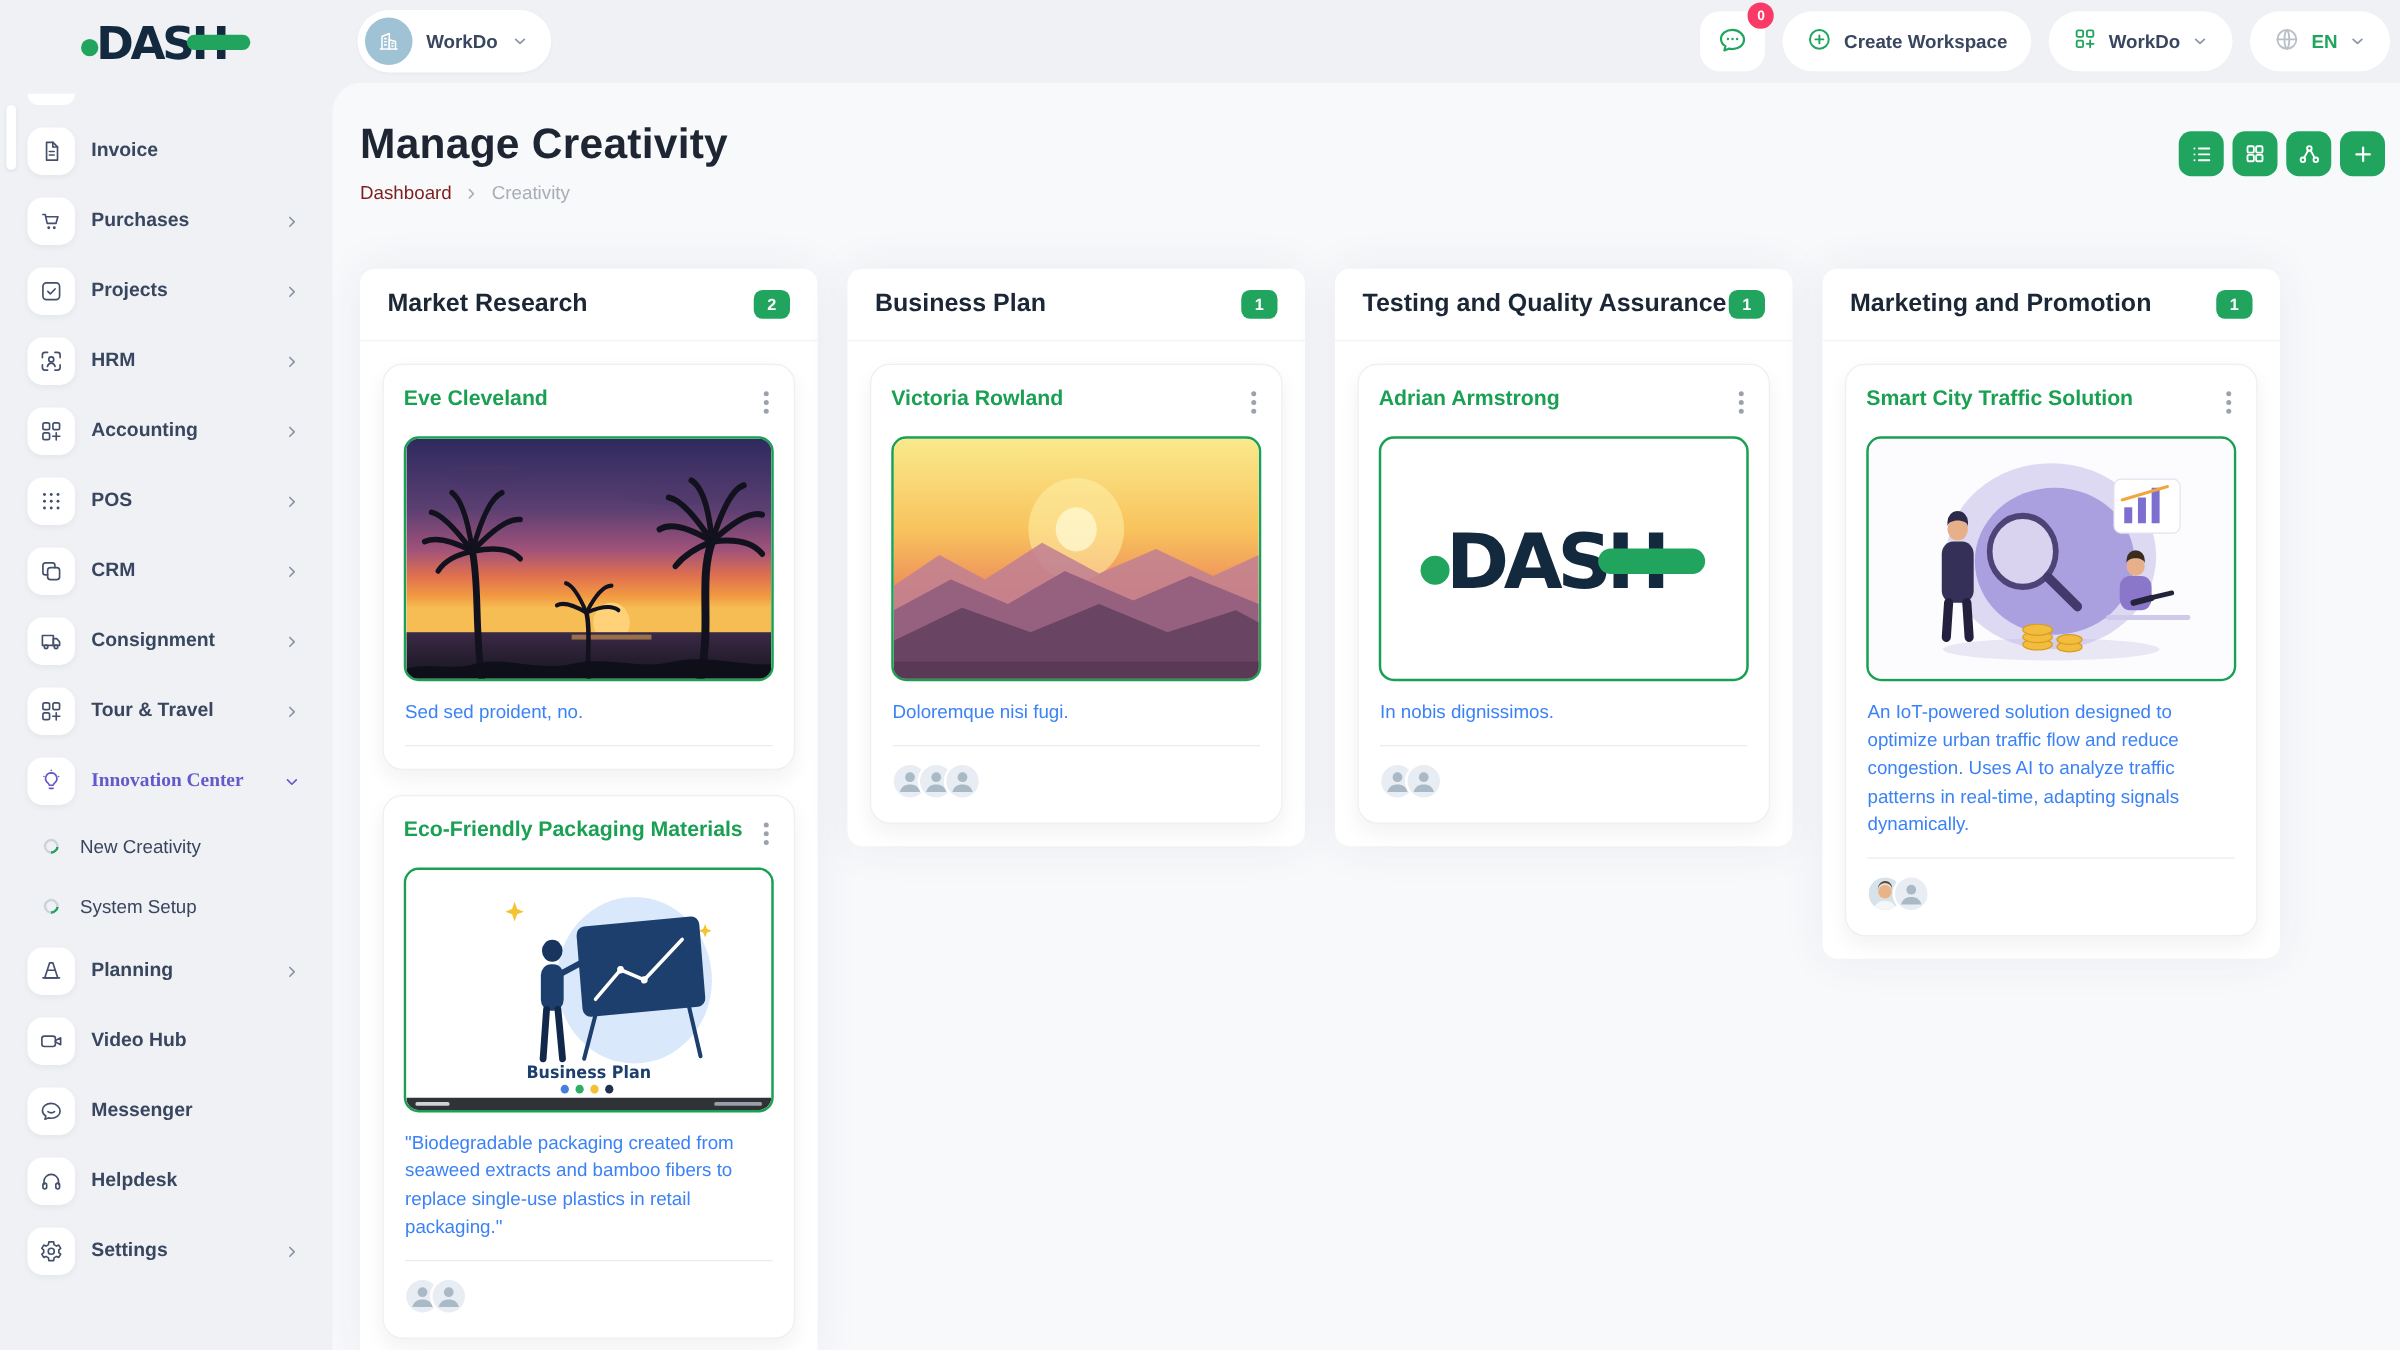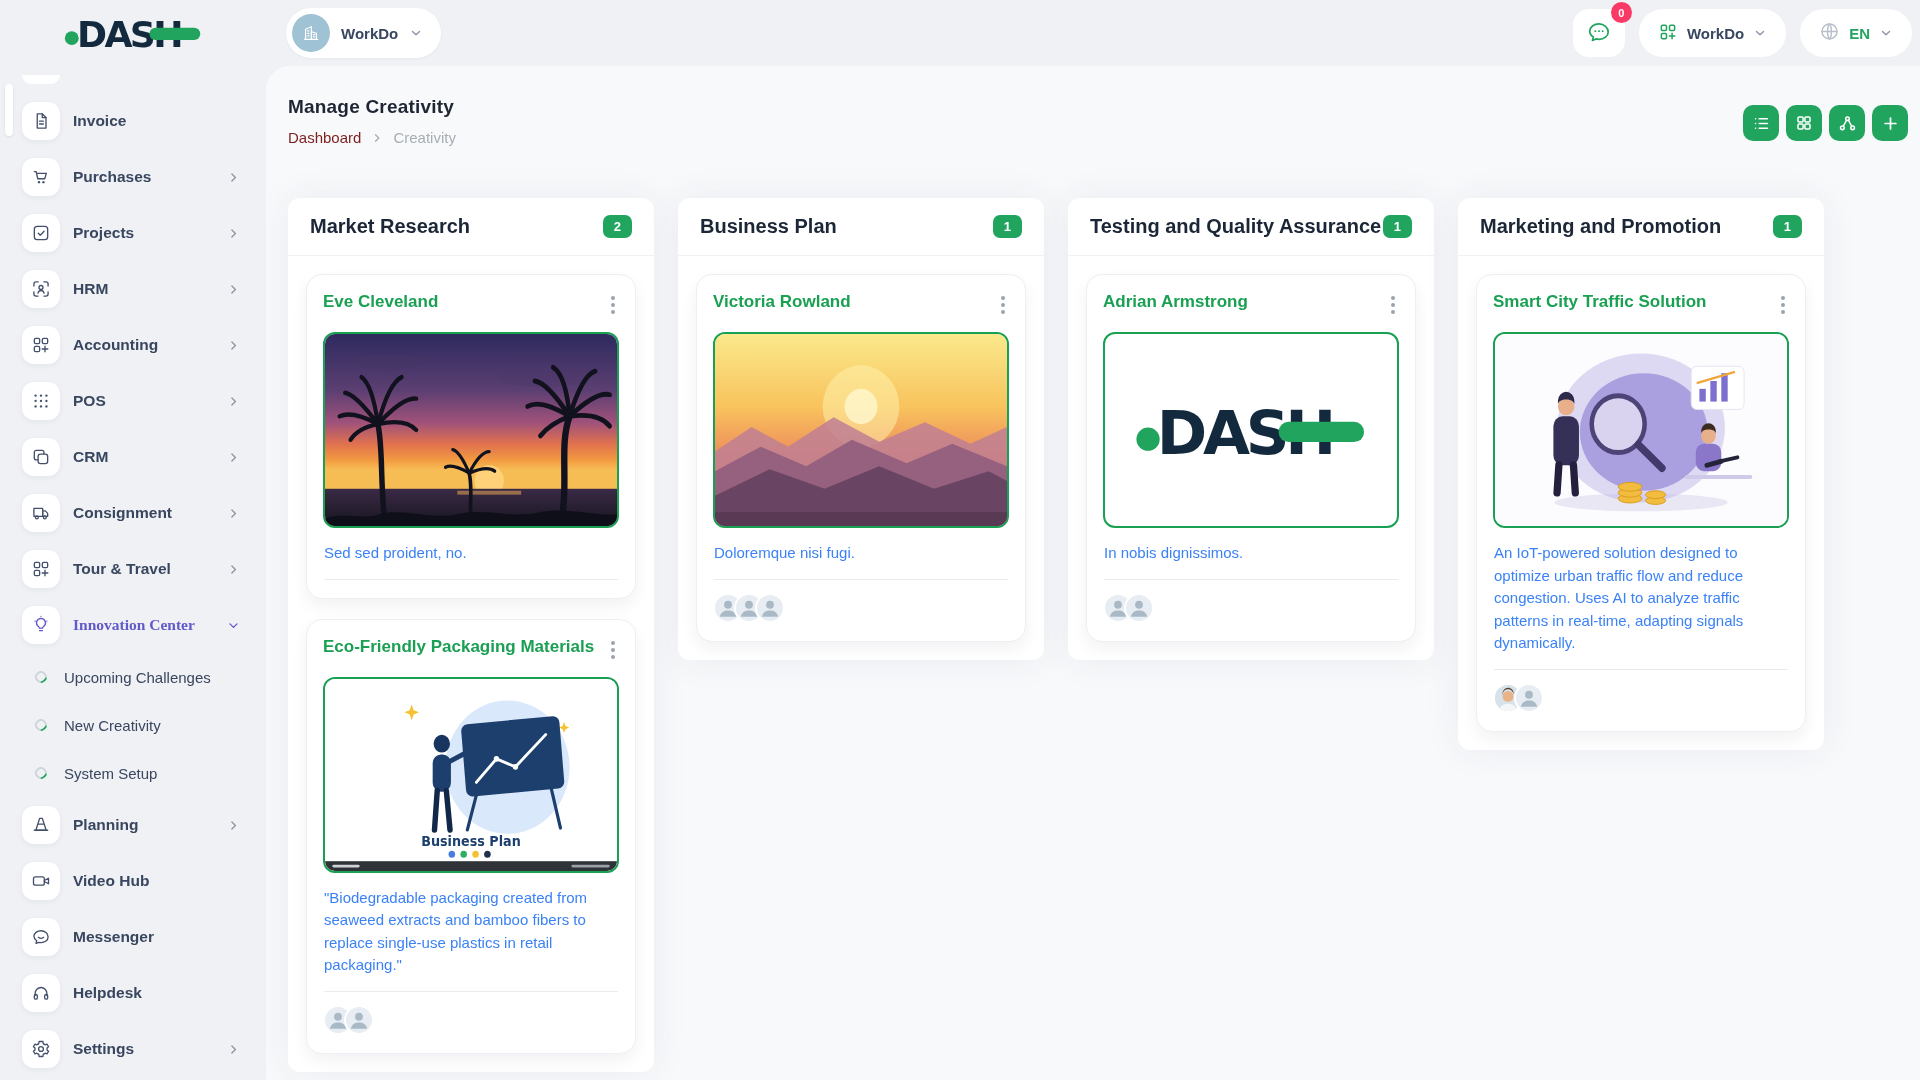--- a/index.html
+++ b/index.html
@@ -40,21 +40,21 @@
   .nav-chev { display:flex; color:#8b95a5; }
   .nav-item.active .nav-label, .nav-item.active .nav-chev, .nav-item.active .icon-box { color:#6259ca; }
   .nav-item.active .nav-label { font-weight:700;font-family:Liberation Serif, serif; }
   .nav-sub { display:flex; align-items:center; gap:17px; height:48px; padding-left:13px; cursor:pointer; }
   .sub-bullet { width:12px; height:12px; border-radius:50%; border:2.5px solid #ccd3da; border-bottom-color:#21a55e;
                 transform:rotate(-40deg); flex-shrink:0; }
   .sub-label { font-size:15px; color:#39465f; }
   
   .main-panel { flex:1; background:#f8f9fb; border-radius:24px 0 0 0; padding:30px 12px 0 22px; overflow:hidden; }
   .page-head { display:flex; justify-content:space-between; align-items:flex-start; }
-  .page-title { font-size:19px; font-weight:700; color:#1e2533; letter-spacing:.2px; }
+  .page-title { font-size:34px; font-weight:700; color:#1e2533; letter-spacing:.2px; }
   .breadcrumb { display:flex; align-items:center; gap:10px; font-size:15px; margin-top:11px; }
   .breadcrumb a { color:#7f1d1d; text-decoration:none; cursor:pointer; }
   .bc-sep { display:flex; color:#a8aeb5; }
   .bc-cur { color:#a8aeb5; }
   .view-actions { display:flex; gap:7px; margin-top:9px; }
   .va-btn { width:36px; height:36px; border:none; border-radius:10px; background:#21a55e; color:#fff;
             display:flex; align-items:center; justify-content:center; cursor:pointer; }
   
   .board { display:flex; gap:24px; margin-top:52px; align-items:flex-start; }
   .column { width:366px; background:#fff; border-radius:12px; box-shadow:0 0 36px rgba(40,50,80,.07); }
@@ -117,20 +117,29 @@
           <svg viewBox="0 0 24 24" width="26" height="26" fill="none" stroke="#21a55e" stroke-width="1.6" stroke-linecap="round" stroke-linejoin="round">
             <path d="M12 4.5c-4.7 0-8.5 2.9-8.5 6.7 0 2.2 1.3 4.1 3.3 5.3L6 19.7l3.2-1.3c.9.2 1.8.3 2.8.3 4.7 0 8.5-2.9 8.5-6.8S16.7 4.5 12 4.5z"></path>
             <circle cx="8.6" cy="11.2" r="0.9" fill="#21a55e" stroke="none"></circle>
             <circle cx="12" cy="11.2" r="0.9" fill="#21a55e" stroke="none"></circle>
             <circle cx="15.4" cy="11.2" r="0.9" fill="#21a55e" stroke="none"></circle>
           </svg>
         </span>
         <span class="noti-badge">0</span>
       </button>
 
+      <button class="pill">
+        <span>
+          <svg viewBox="0 0 24 24" width="21" height="21" fill="none" stroke="#21a55e" stroke-width="1.8" stroke-linecap="round">
+            <circle cx="12" cy="12" r="8.6"></circle>
+              <path d="M12 8.4v7.2M8.4 12h7.2"></path>
+          </svg>
+        </span>
+        <span>Create Workspace</span>
+      </button>
 
       <button class="pill">
         <span>
           <svg viewBox="0 0 24 24" width="20" height="20" fill="none" stroke="#21a55e" stroke-width="1.8" stroke-linecap="round" stroke-linejoin="round">
             <rect x="4" y="4" width="6.2" height="6.2" rx="1.4"></rect>
             <rect x="13.8" y="4" width="6.2" height="6.2" rx="1.4"></rect>
             <rect x="4" y="13.8" width="6.2" height="6.2" rx="1.4"></rect>
             <path d="M16.9 13.6v6.6M13.6 16.9h6.6"></path>
           </svg>
         </span>
@@ -321,24 +330,20 @@
           </svg>
         </span>
         <span class="nav-label">Innovation Center</span>
         <span class="nav-chev">
             <svg viewBox="0 0 24 24" width="13" height="13" fill="none" stroke="currentColor" stroke-width="2.4" stroke-linecap="round" stroke-linejoin="round">
               <path d="M5.5 9l6.5 6.5L18.5 9"></path>
             </svg>
           </span>
       </div>
 
-      <div class="nav-sub">
-        <span class="sub-bullet"></span>
-        <span class="sub-label">Upcoming Challenges</span>
-      </div>
       <div class="nav-sub">
         <span class="sub-bullet"></span>
         <span class="sub-label">New Creativity</span>
       </div>
       <div class="nav-sub">
         <span class="sub-bullet"></span>
         <span class="sub-label">System Setup</span>
       </div>
 
       <div class="nav-item">

